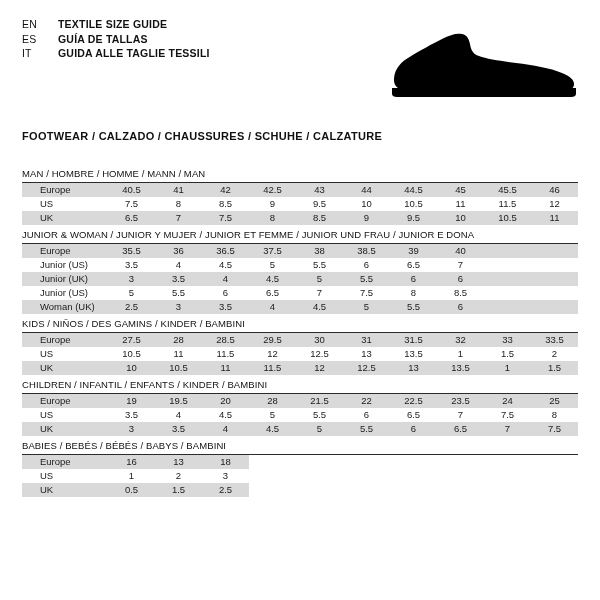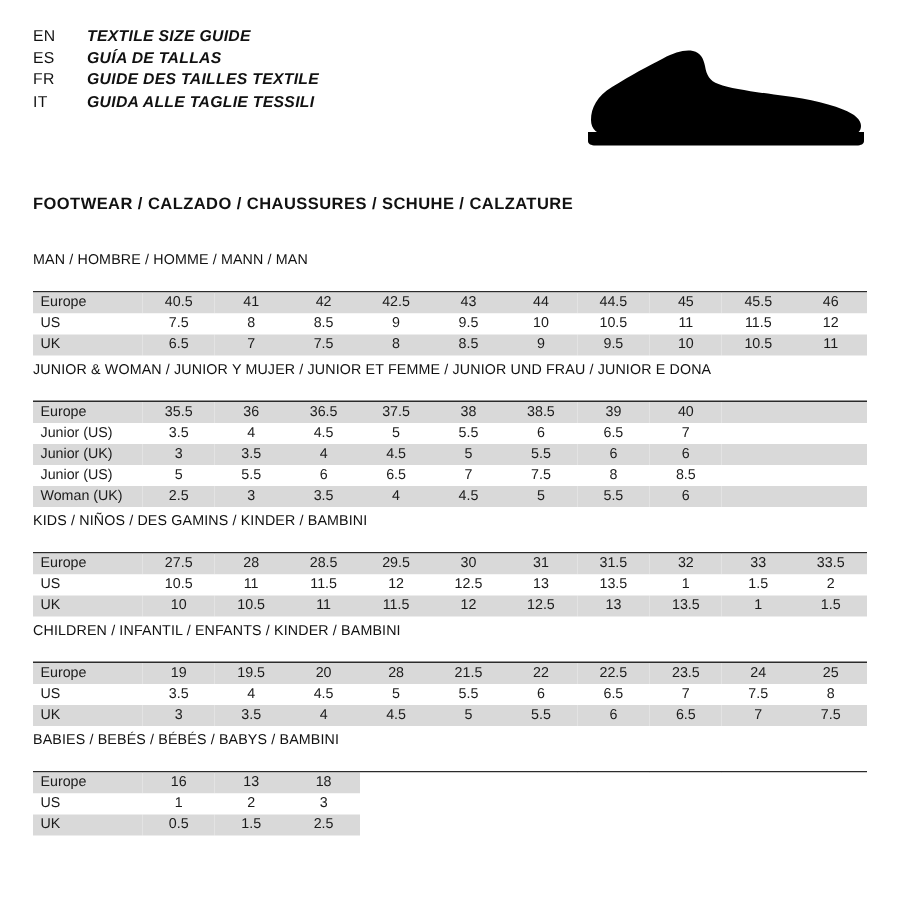--- a/index.html
+++ b/index.html
@@ -37,21 +37,20 @@
     line-height: 12px;
     letter-spacing: 0.2px;
   }
   .lang-code {
     width: 36px;
     font-weight: normal;
   }
   .lang-title {
     font-weight: bold;
     letter-spacing: 0.3px;
-    font-style: italic;
   }
 
   .shoe-wrap {
     position: absolute;
     right: 0px;
     top: 10px;
     width: 190px;
     height: 72px;
   }
 
@@ -63,40 +62,40 @@
   }
 
   
   .group {
     margin-top: 4px;
   }
   .group-label {
     font-size: 9.5px;
     font-weight: normal;
     letter-spacing: 0.1px;
-    padding-bottom: 15px;
+    padding-bottom: 3px;
     border-bottom: 1px solid #2b2b2b;
     margin-bottom: 0;
   }
   table.sizes {
     width: 100%;
     border-collapse: collapse;
     table-layout: fixed;
     font-size: 9.5px;
   }
   table.sizes td {
     height: 14px;
     line-height: 14px;
     padding: 0;
     text-align: center;
     color: #1b1b1b;
   }
   table.sizes td.rowhead {
     text-align: left;
-    padding-left: 5px;
+    padding-left: 18px;
     width: 68px;
   }
   table.sizes tr.shaded td {
     background: #d9d9d9;
   }
   table.sizes tr.plain td {
     background: #ffffff;
   }
   .babies td.rowhead { width: 68px; }
 
@@ -111,24 +110,20 @@
   <div class="header">
     <table class="lang-table">
       <tbody>
         <tr>
           <td class="lang-code">EN</td>
           <td class="lang-title">TEXTILE SIZE GUIDE</td>
         </tr>
         <tr>
           <td class="lang-code">ES</td>
           <td class="lang-title">GUÍA DE TALLAS</td>
-        </tr>
-        <tr>
-          <td class="lang-code">FR</td>
-          <td class="lang-title">GUIDE DES TAILLES TEXTILE</td>
         </tr>
         <tr>
           <td class="lang-code">IT</td>
           <td class="lang-title">GUIDA ALLE TAGLIE TESSILI</td>
         </tr>
       </tbody>
     </table>
 
     <div class="shoe-wrap">
       <svg viewBox="0 0 190 72" width="190" height="72" xmlns="http://www.w3.org/2000/svg">

